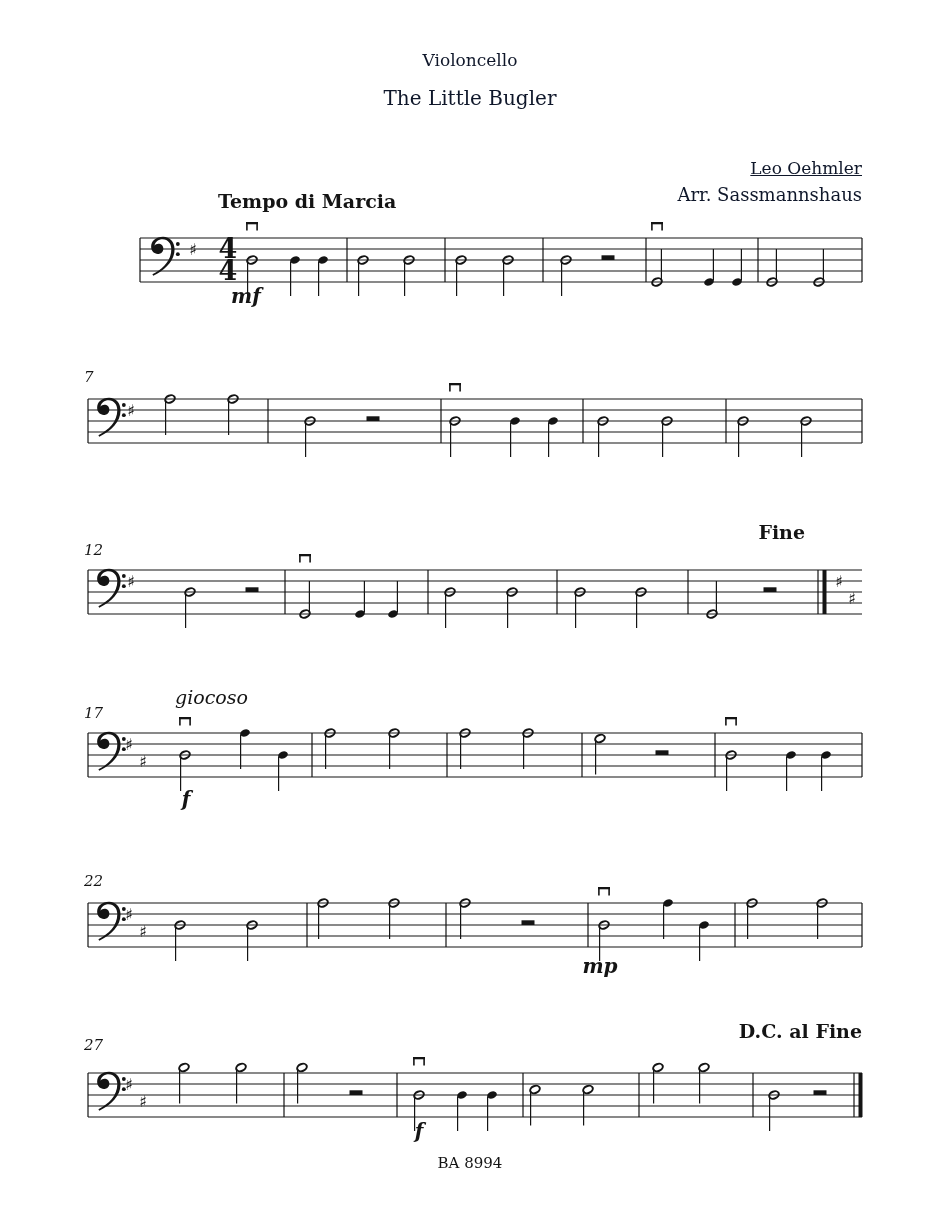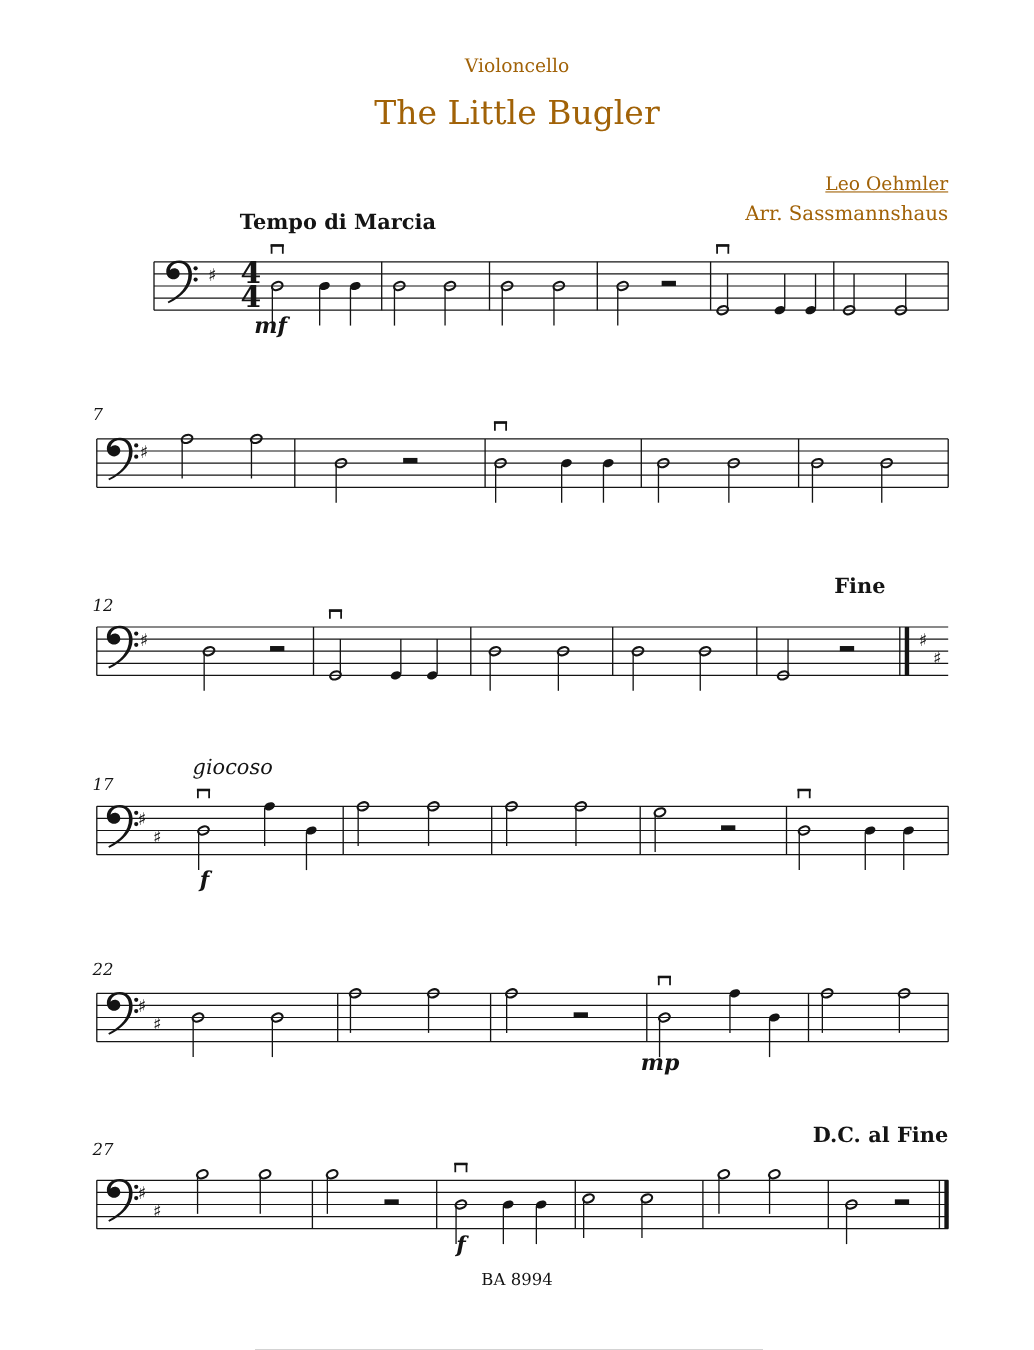--- a/index.html
+++ b/index.html
@@ -1,20 +1,20 @@
 <!DOCTYPE html>
 <html><head>
 <meta charset="utf-8">
 <style>
   html,body{margin:0;padding:0;background:#9a9a9a;}
   .page{position:relative;width:940px;height:1227px;background:#ffffff;margin:0 auto;overflow:hidden;
-        font-family:"DejaVu Serif","Liberation Serif",serif;color:#a16207;}
+        font-family:"DejaVu Serif","Liberation Serif",serif;color:#0f172a;}
   .hdr{position:absolute;left:0;right:0;text-align:center;}
   .instrument{top:50px;font-size:17px;}
-  .title{top:86px;font-size:30px;}
+  .title{top:86px;font-size:20px;}
   .subtitle{top:122px;font-size:30px;}
   .credits{position:absolute;right:78px;text-align:right;}
   .composer{top:158px;font-size:17px;text-decoration:underline;}
   .arranger{top:184px;font-size:18px;}
   svg{position:absolute;left:0;top:0;}
 </style>
 </head>
 <body>
 
 <div class="page">

